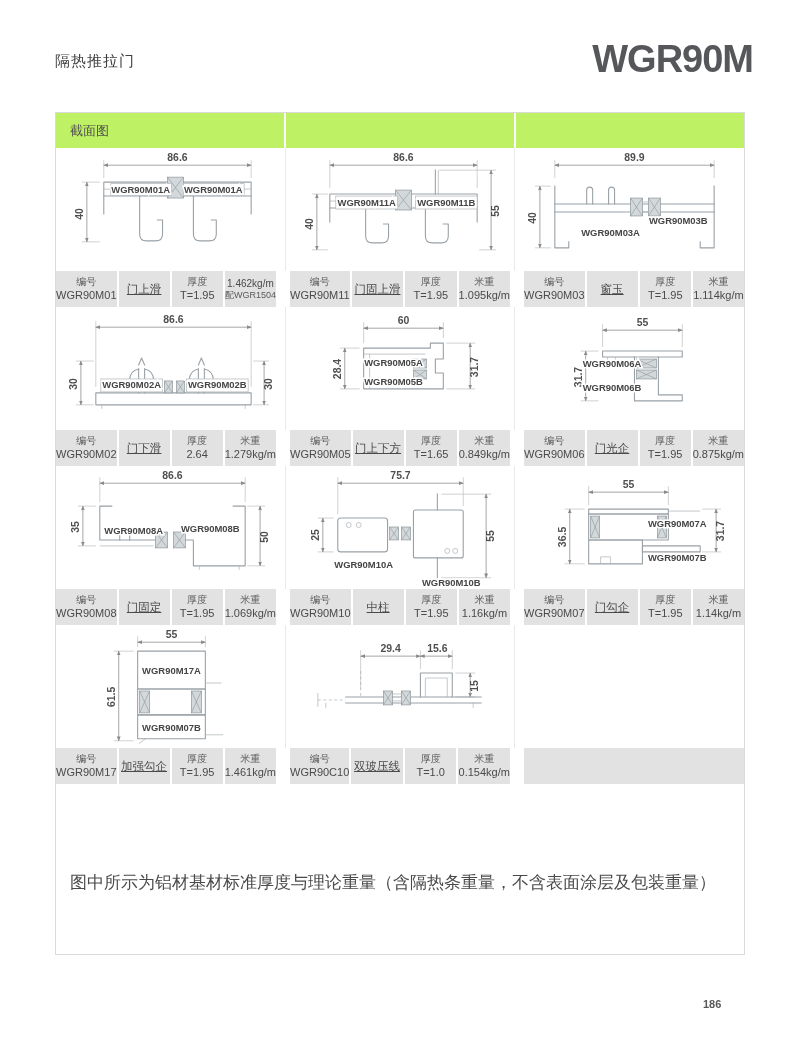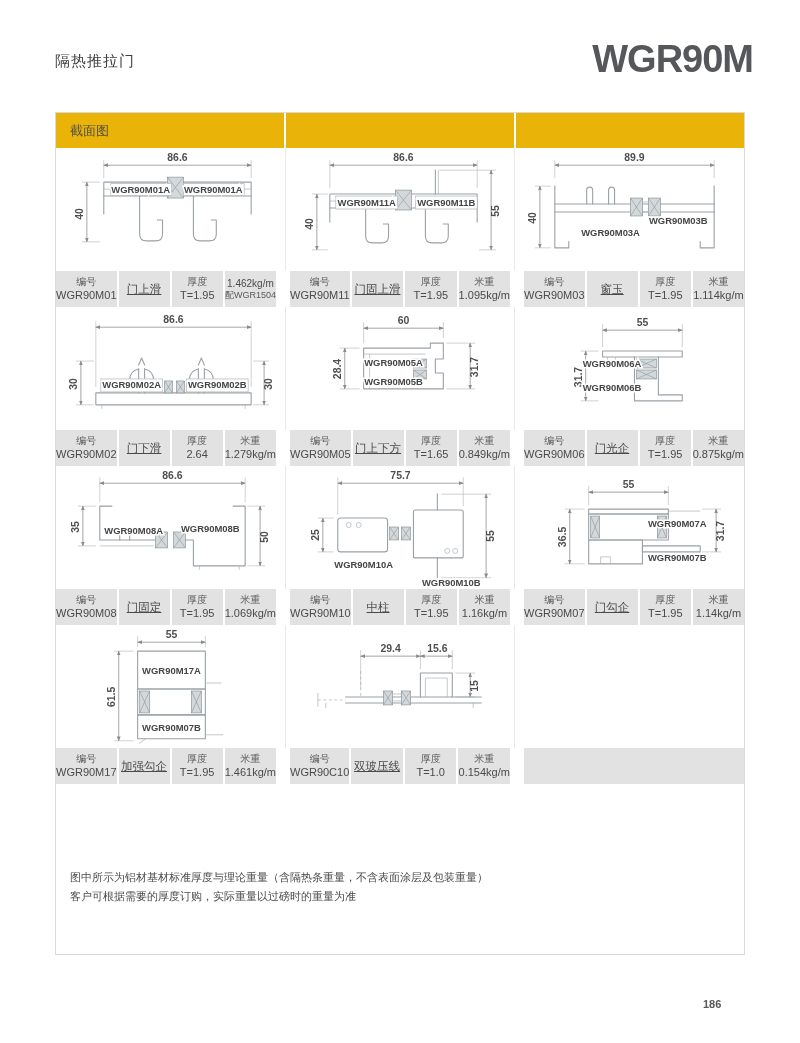--- a/index.html
+++ b/index.html
@@ -5,35 +5,35 @@
   html,body{margin:0;padding:0;}
   body{
     width:800px;height:1043px;position:relative;background:#ffffff;
     font-family:"Liberation Sans","DejaVu Sans",sans-serif;overflow:hidden;
     -webkit-font-smoothing:antialiased;
   }
   .cat-title{position:absolute;left:55px;top:52px;font-size:15px;font-weight:normal;color:#3f3f3f;letter-spacing:1px;}
   .model{position:absolute;right:47px;top:38px;font-size:38px;font-weight:800;color:#55575a;letter-spacing:-1px;}
   .panel{position:absolute;left:55px;top:112px;width:690px;height:843px;border:1px solid #d9d9d9;background:#fff;box-sizing:border-box;}
   .phead{display:flex;gap:2px;height:35px;background:#fff;}
-  .hcell{flex:1 1 0;background:#eab308;display:flex;align-items:center;}
+  .hcell{flex:1 1 0;background:#bef264;display:flex;align-items:center;}
   .hcell .htext{padding-left:14px;font-size:13px;color:#4f4f4f;}
   .diagrow{display:flex;height:123px;}
   .dcell{flex:1 1 0;position:relative;font-weight:bold;}
   .dcell + .dcell{border-left:1px solid #e9e9e9;}
   .striprow{display:flex;height:36px;background:#fff;gap:14px;}
   .strip{flex:1 1 0;display:flex;gap:2px;}
   .strip.empty{background:#e2e2e2;}
   .scell{flex:1 1 0;background:#e2e2e2;display:flex;flex-direction:column;align-items:center;justify-content:center;line-height:1.3;}
   .slabel{font-size:10px;color:#5a5a5a;}
   .svalue{font-size:11px;color:#4a4a4a;}
   .sname{font-size:11.5px;color:#4a4a4a;text-decoration:underline;}
   .sm{font-size:10px;}
   .sm2{font-size:9px;color:#5a5a5a;}
-  .notes{padding:84px 20px 0 14px;font-size:11px;color:#4a4a4a;line-height:1.75;}
+  .notes{padding:84px 20px 0 14px;font-size:17px;color:#4a4a4a;line-height:1.75;}
   .pageno{position:absolute;left:703px;top:998px;font-size:11px;font-weight:bold;color:#595959;}
   
   svg.diag{display:block;}
   .ol{fill:none;stroke:#9aa1a6;stroke-width:1.1;stroke-linejoin:round;stroke-linecap:square;}
   .ol2{fill:none;stroke:#aab1b5;stroke-width:0.7;}
   .dsh{stroke-dasharray:3,2.5;}
   .tb{fill:#d3d8da;stroke:#8e979c;stroke-width:0.7;}
   .tbx{stroke:#8e979c;stroke-width:0.6;fill:none;}
   .dim{stroke:#8f8f8f;stroke-width:0.8;}
   .ext{stroke:#bdbdbd;stroke-width:0.7;}
@@ -632,17 +632,16 @@
       <div class="scell">
           <div class="slabel">米重</div>
           <div class="svalue">0.154kg/m</div>
         </div>
     </div>
     <div class="strip empty"></div>
   </div>
 
   <div class="notes">
     <div>图中所示为铝材基材标准厚度与理论重量（含隔热条重量，不含表面涂层及包装重量）</div>
-    <div>客户可根据需要的厚度订购，实际重量以过磅时的重量为准</div>
   </div>
 </div>
 
 <div class="pageno">186</div>
 
 </body></html>

